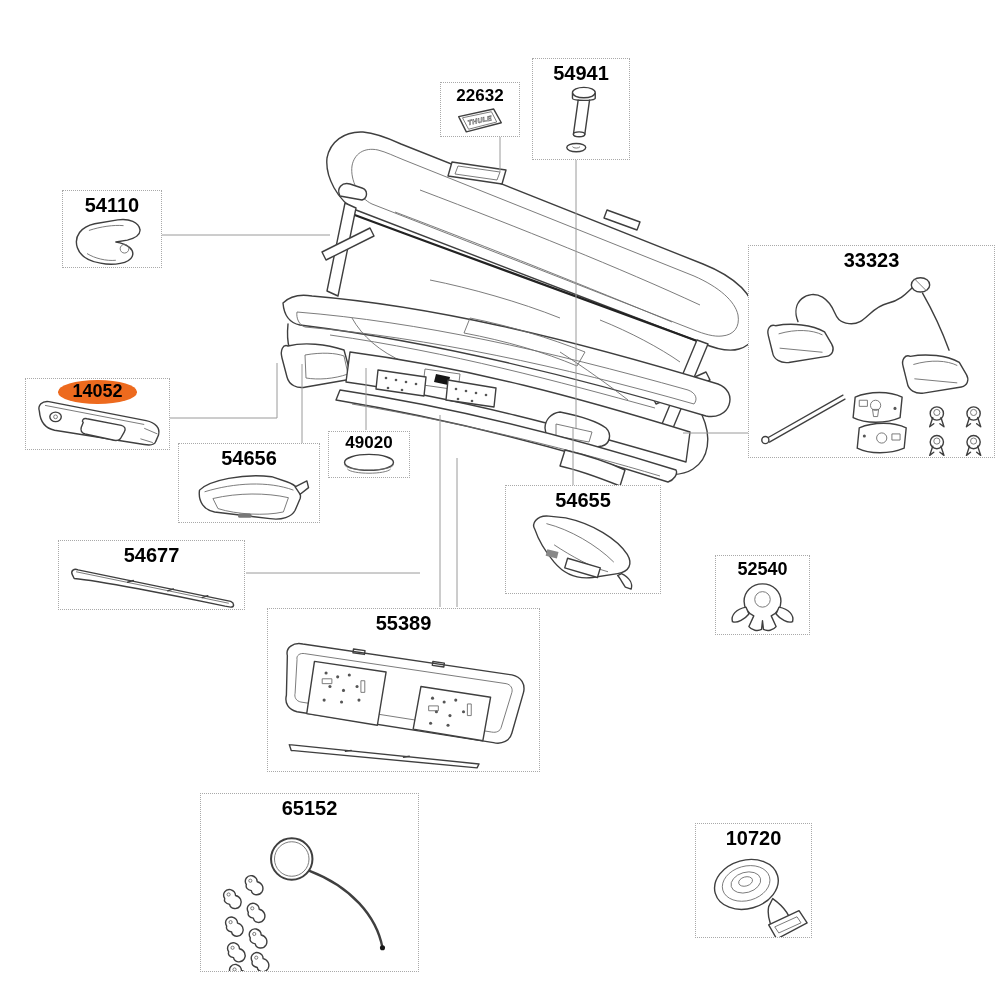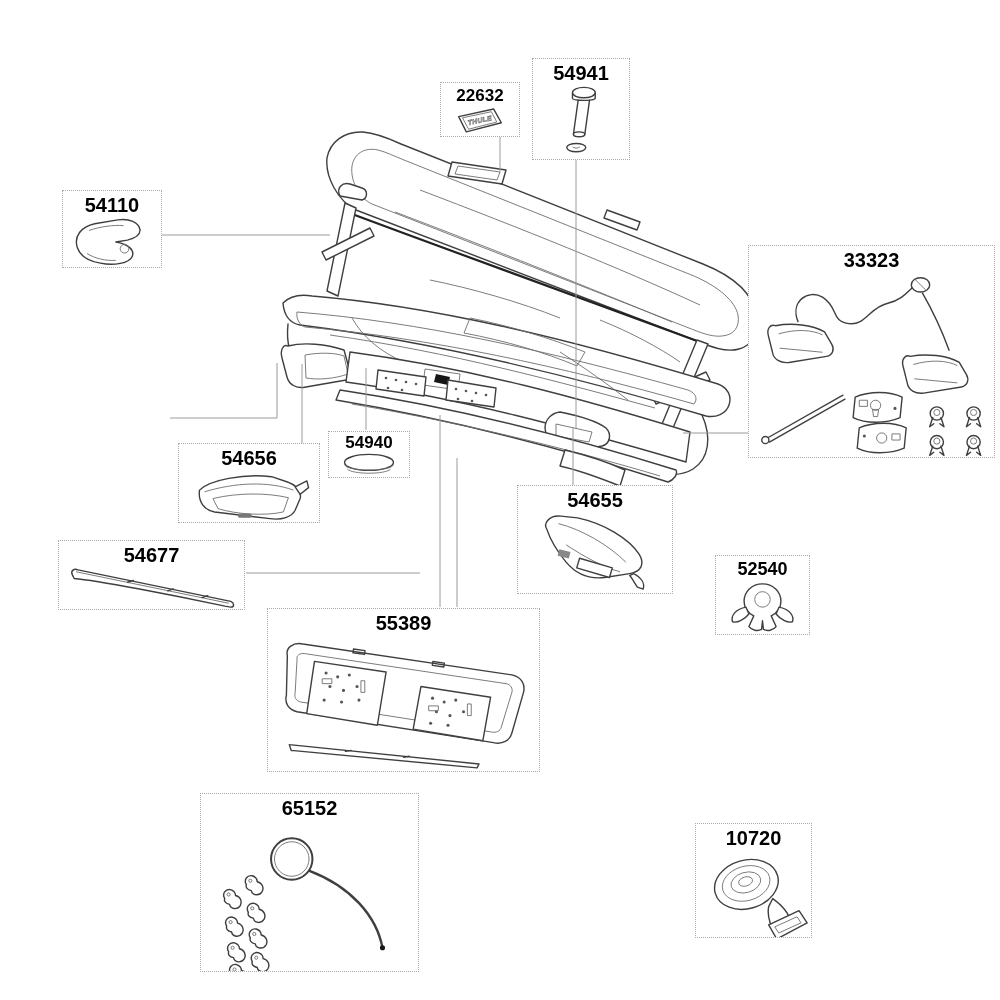--- a/index.html
+++ b/index.html
@@ -179,43 +179,56 @@
       <circle class="thin" cx="130" cy="162" r="5"></circle>
         <rect class="thin" x="140" y="158" width="8" height="6"></rect>
       <circle fill="#555" cx="113" cy="160" r="1.5"></circle>
       <use href="#clip936" x="184" y="138"></use>
       <use href="#clip936" x="220" y="138"></use>
       <use href="#clip936" x="184" y="166"></use>
       <use href="#clip936" x="220" y="166"></use>
     </svg>
   </div>
 
+  <div class="part-box" style="left:25px;top:378px;width:145px;height:72px">
+    <div class="part-label hl" style="font-size:18px;margin-top:1px">14052</div>
+    <svg class="part-art" viewBox="0 0 150 52" style="margin-top:-12px">
+      <path class="lnf" d="M14,16 C12,10 17,5 24,6 L126,26 C136,28 141,34 139,41 L136,48
+               C135,51 130,52 124,51 L30,36 C20,34 15,28 14,16 Z"></path>
+      <path class="thin" d="M20,10 L124,30"></path>
+      <ellipse class="lnf" cx="31" cy="22" rx="6" ry="5"></ellipse>
+        <circle class="thin" cx="31" cy="22" r="2"></circle>
+      <path class="lnf" d="M60,28 C58,26 60,23 64,24 L100,31 C104,32 105,35 103,38 L99,45
+               C97,47 93,47 90,46 L62,40 C58,39 57,36 58,33 Z"></path>
+      <path class="thin" d="M124,34 L138,40 M120,45 L133,49"></path>
+    </svg>
+  </div>
 
   <div class="part-box" style="left:178px;top:443px;width:142px;height:80px">
     <div class="part-label">54656</div>
     <svg class="part-art" viewBox="0 0 150 62">
       <path class="lnf" d="M16,24 C28,12 68,4 102,8 L120,14 C132,18 138,26 136,34 L130,48
                C126,56 114,60 100,58 L34,50 C22,48 14,38 16,24 Z"></path>
       <path class="thin" d="M22,26 C58,15 98,13 128,24"></path>
       <path class="thin" d="M32,34 C62,27 96,27 122,33 L116,50 C94,55 60,53 38,46 Z"></path>
       <path class="lnf" d="M130,20 L144,13 L146,21 L136,29 Z"></path>
       <rect x="62" y="52" width="16" height="5" rx="2" fill="#777"></rect>
     </svg>
   </div>
 
   <div class="part-box" style="left:328px;top:431px;width:82px;height:47px">
-    <div class="part-label" style="font-size:17px;margin-top:1px">54940</div>
+    <div class="part-label" style="font-size:17px;margin-top:1px">49020</div>
     <svg class="part-art" viewBox="0 0 82 26">
       <ellipse class="lnf" cx="41" cy="10" rx="26" ry="8.5"></ellipse>
       <path class="thin" d="M15,12 C15,20 67,20 67,12"></path>
       <path class="thin" d="M18,17 C23,23 59,23 64,17"></path>
     </svg>
   </div>
 
-  <div class="part-box" style="left:517px;top:485px;width:156px;height:109px">
+  <div class="part-box" style="left:505px;top:485px;width:156px;height:109px">
     <div class="part-label">54655</div>
     <svg class="part-art" viewBox="0 0 160 84">
       <path class="lnf" d="M30,18 C26,12 32,4 42,4 L62,6 C90,12 116,28 126,44 C132,54 128,62 116,64
                L90,68 C74,70 60,64 50,52 C40,40 34,30 30,18 Z"></path>
       <path class="thin" d="M42,12 C66,18 94,34 112,52"></path>
       <path class="thin" d="M50,34 C68,46 90,58 106,62"></path>
       <path class="lnf" d="M64,48 L98,58 L95,68 L61,58 Z"></path>
       <path class="lnf" d="M120,64 C128,68 132,74 130,80 L124,78 C120,72 118,68 116,66 Z"></path>
       <rect x="42" y="40" width="12" height="7" fill="#888" transform="rotate(14 48 43)"></rect>
     </svg>

